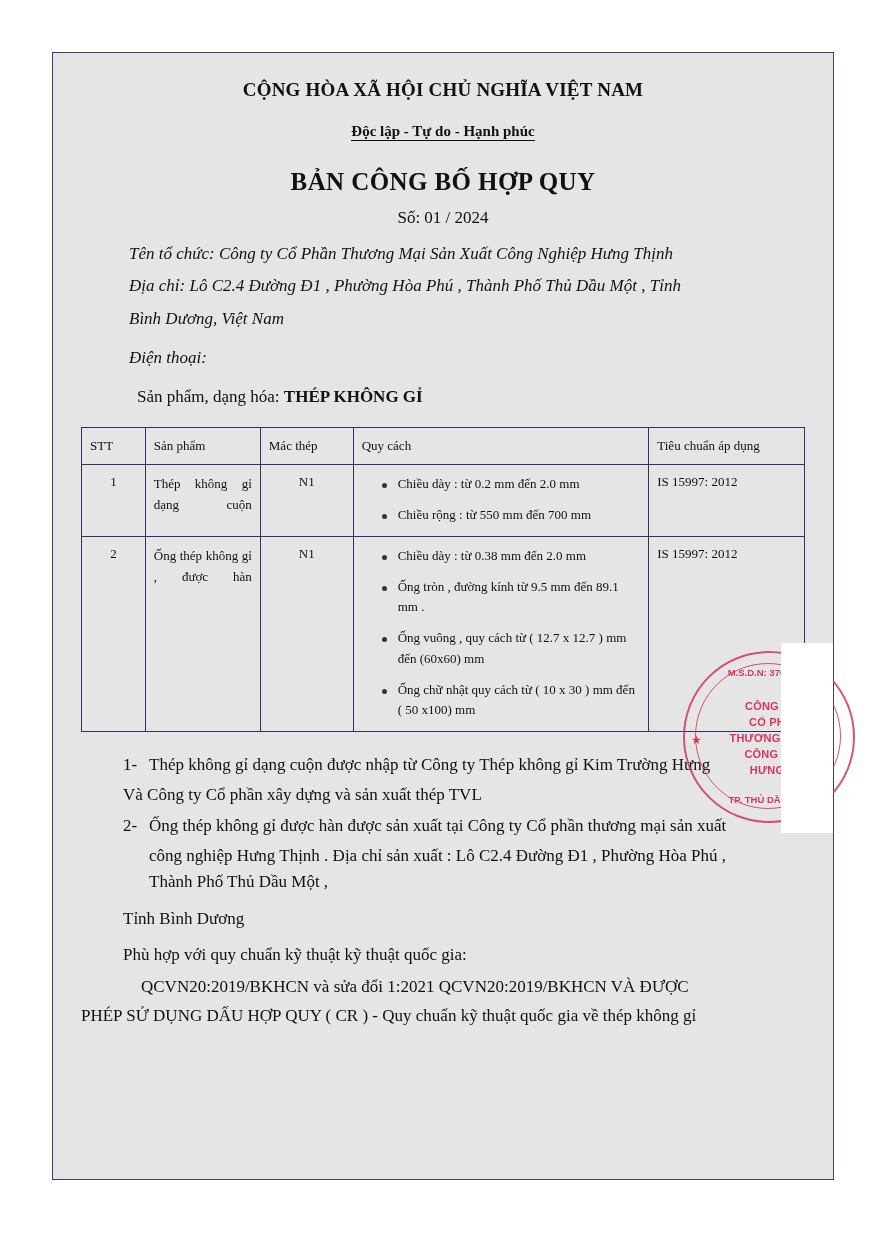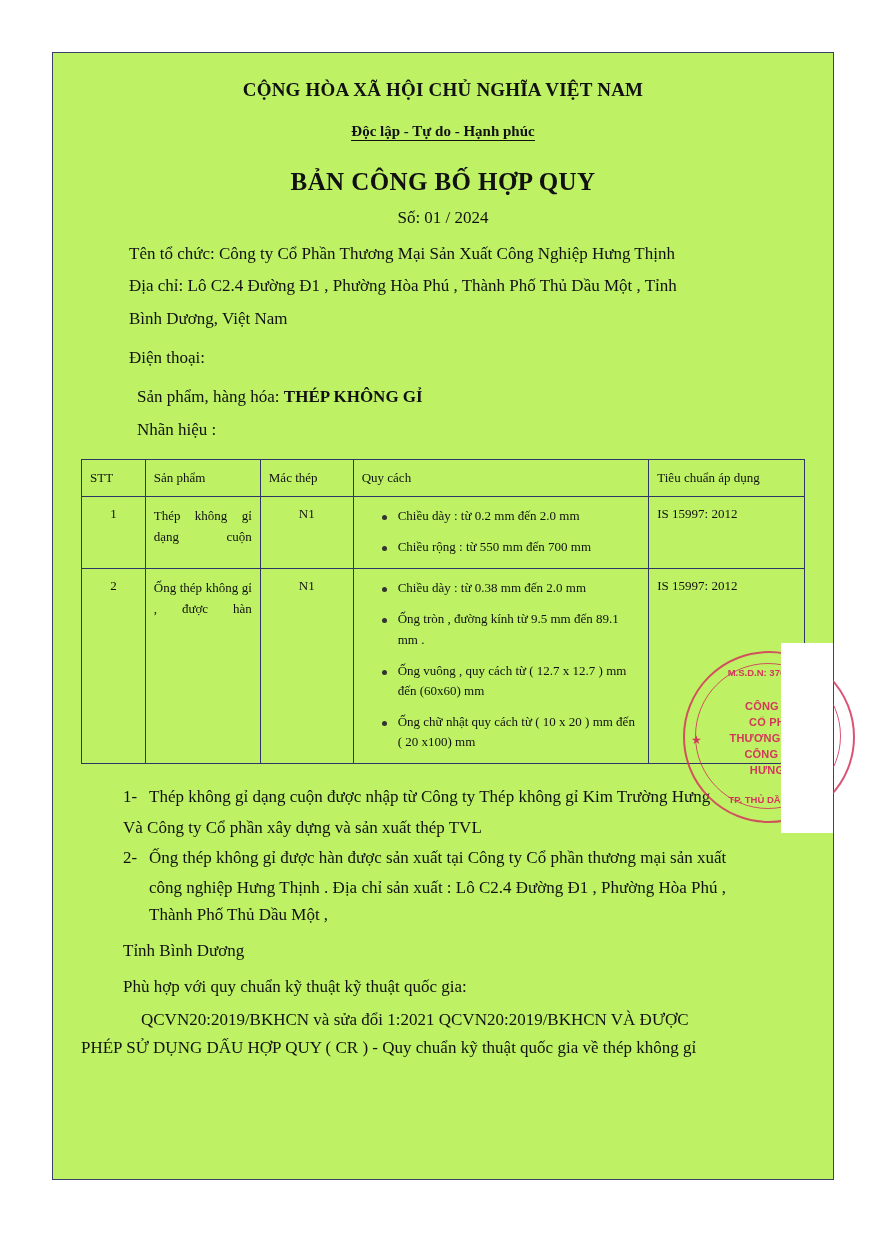--- a/index.html
+++ b/index.html
@@ -17,21 +17,21 @@
   }
 
   .page-frame {
     position: absolute;
     left: 52px;
     top: 52px;
     width: 782px;
     height: 1128px;
     border: 1.5px solid #3b3f6b;
     box-sizing: border-box;
-    background: #bef264;
+    background: #e5e5e5;
   }
 
   .content {
     position: absolute;
     left: 0;
     top: 0;
     width: 100%;
     height: 100%;
     padding: 18px 28px 10px 28px;
     box-sizing: border-box;
@@ -66,21 +66,21 @@
     text-align: center;
     font-size: 17px;
     margin-top: 12px;
   }
 
   .para {
     font-size: 17px;
     line-height: 1.55;
     margin-top: 13px;
   }
-  .para.indent1 { padding-left: 48px; }
+  .para.indent1 { padding-left: 48px; font-style: italic; }
   .para.indent2 { padding-left: 56px; }
   .para.indent3 { padding-left: 68px; }
   .para.tight { margin-top: 6px; }
 
   .bold { font-weight: bold; }
 
   table.spec {
     width: 100%;
     border-collapse: collapse;
     margin-top: 16px;
@@ -243,28 +243,24 @@
       <span>Lô C2.4 Đường Đ1 , Phường Hòa Phú , Thành Phố Thủ Dầu Một , Tỉnh</span>
     </div>
     <div class="para indent1 tight">Bình Dương, Việt Nam</div>
 
     <div class="para indent1">
       <span>Điện thoại:</span>
       <span></span>
     </div>
 
     <div class="para indent2">
-      <span>Sản phẩm, hàng hóa:</span>
+      <span>Sản phẩm, dạng hóa:</span>
       <span class="bold">THÉP KHÔNG GỈ</span>
     </div>
 
-    <div class="para indent2 tight">
-      <span>Nhãn hiệu :</span>
-      <span></span>
-    </div>
 
 
     <table class="spec">
       <thead>
         <tr>
           <th class="col-stt">STT</th>
           <th class="col-prod">Sản phẩm</th>
           <th class="col-mac">Mác thép</th>
           <th class="col-qc">Quy cách</th>
           <th class="col-std">Tiêu chuẩn áp dụng</th>
@@ -285,21 +281,21 @@
         </tr>
         <tr>
           <td class="c-stt">2</td>
           <td class="c-prod">Ống thép không gỉ , được hàn</td>
           <td class="c-mac">N1</td>
           <td>
             <ul class="qc">
               <li>Chiều dày : từ 0.38 mm đến 2.0 mm</li>
               <li>Ống tròn , đường kính từ 9.5 mm đến 89.1 mm .</li>
               <li>Ống vuông , quy cách từ ( 12.7 x 12.7 ) mm đến (60x60) mm</li>
-              <li>Ống chữ nhật quy cách từ ( 10 x 20 ) mm đến ( 20 x100) mm</li>
+              <li>Ống chữ nhật quy cách từ ( 10 x 30 ) mm đến ( 50 x100) mm</li>
             </ul>
           </td>
           <td>IS 15997: 2012</td>
         </tr>
       </tbody>
     </table>
 
     <div class="notes">
       <div class="note-item">
         <div class="note-num">1-</div>

